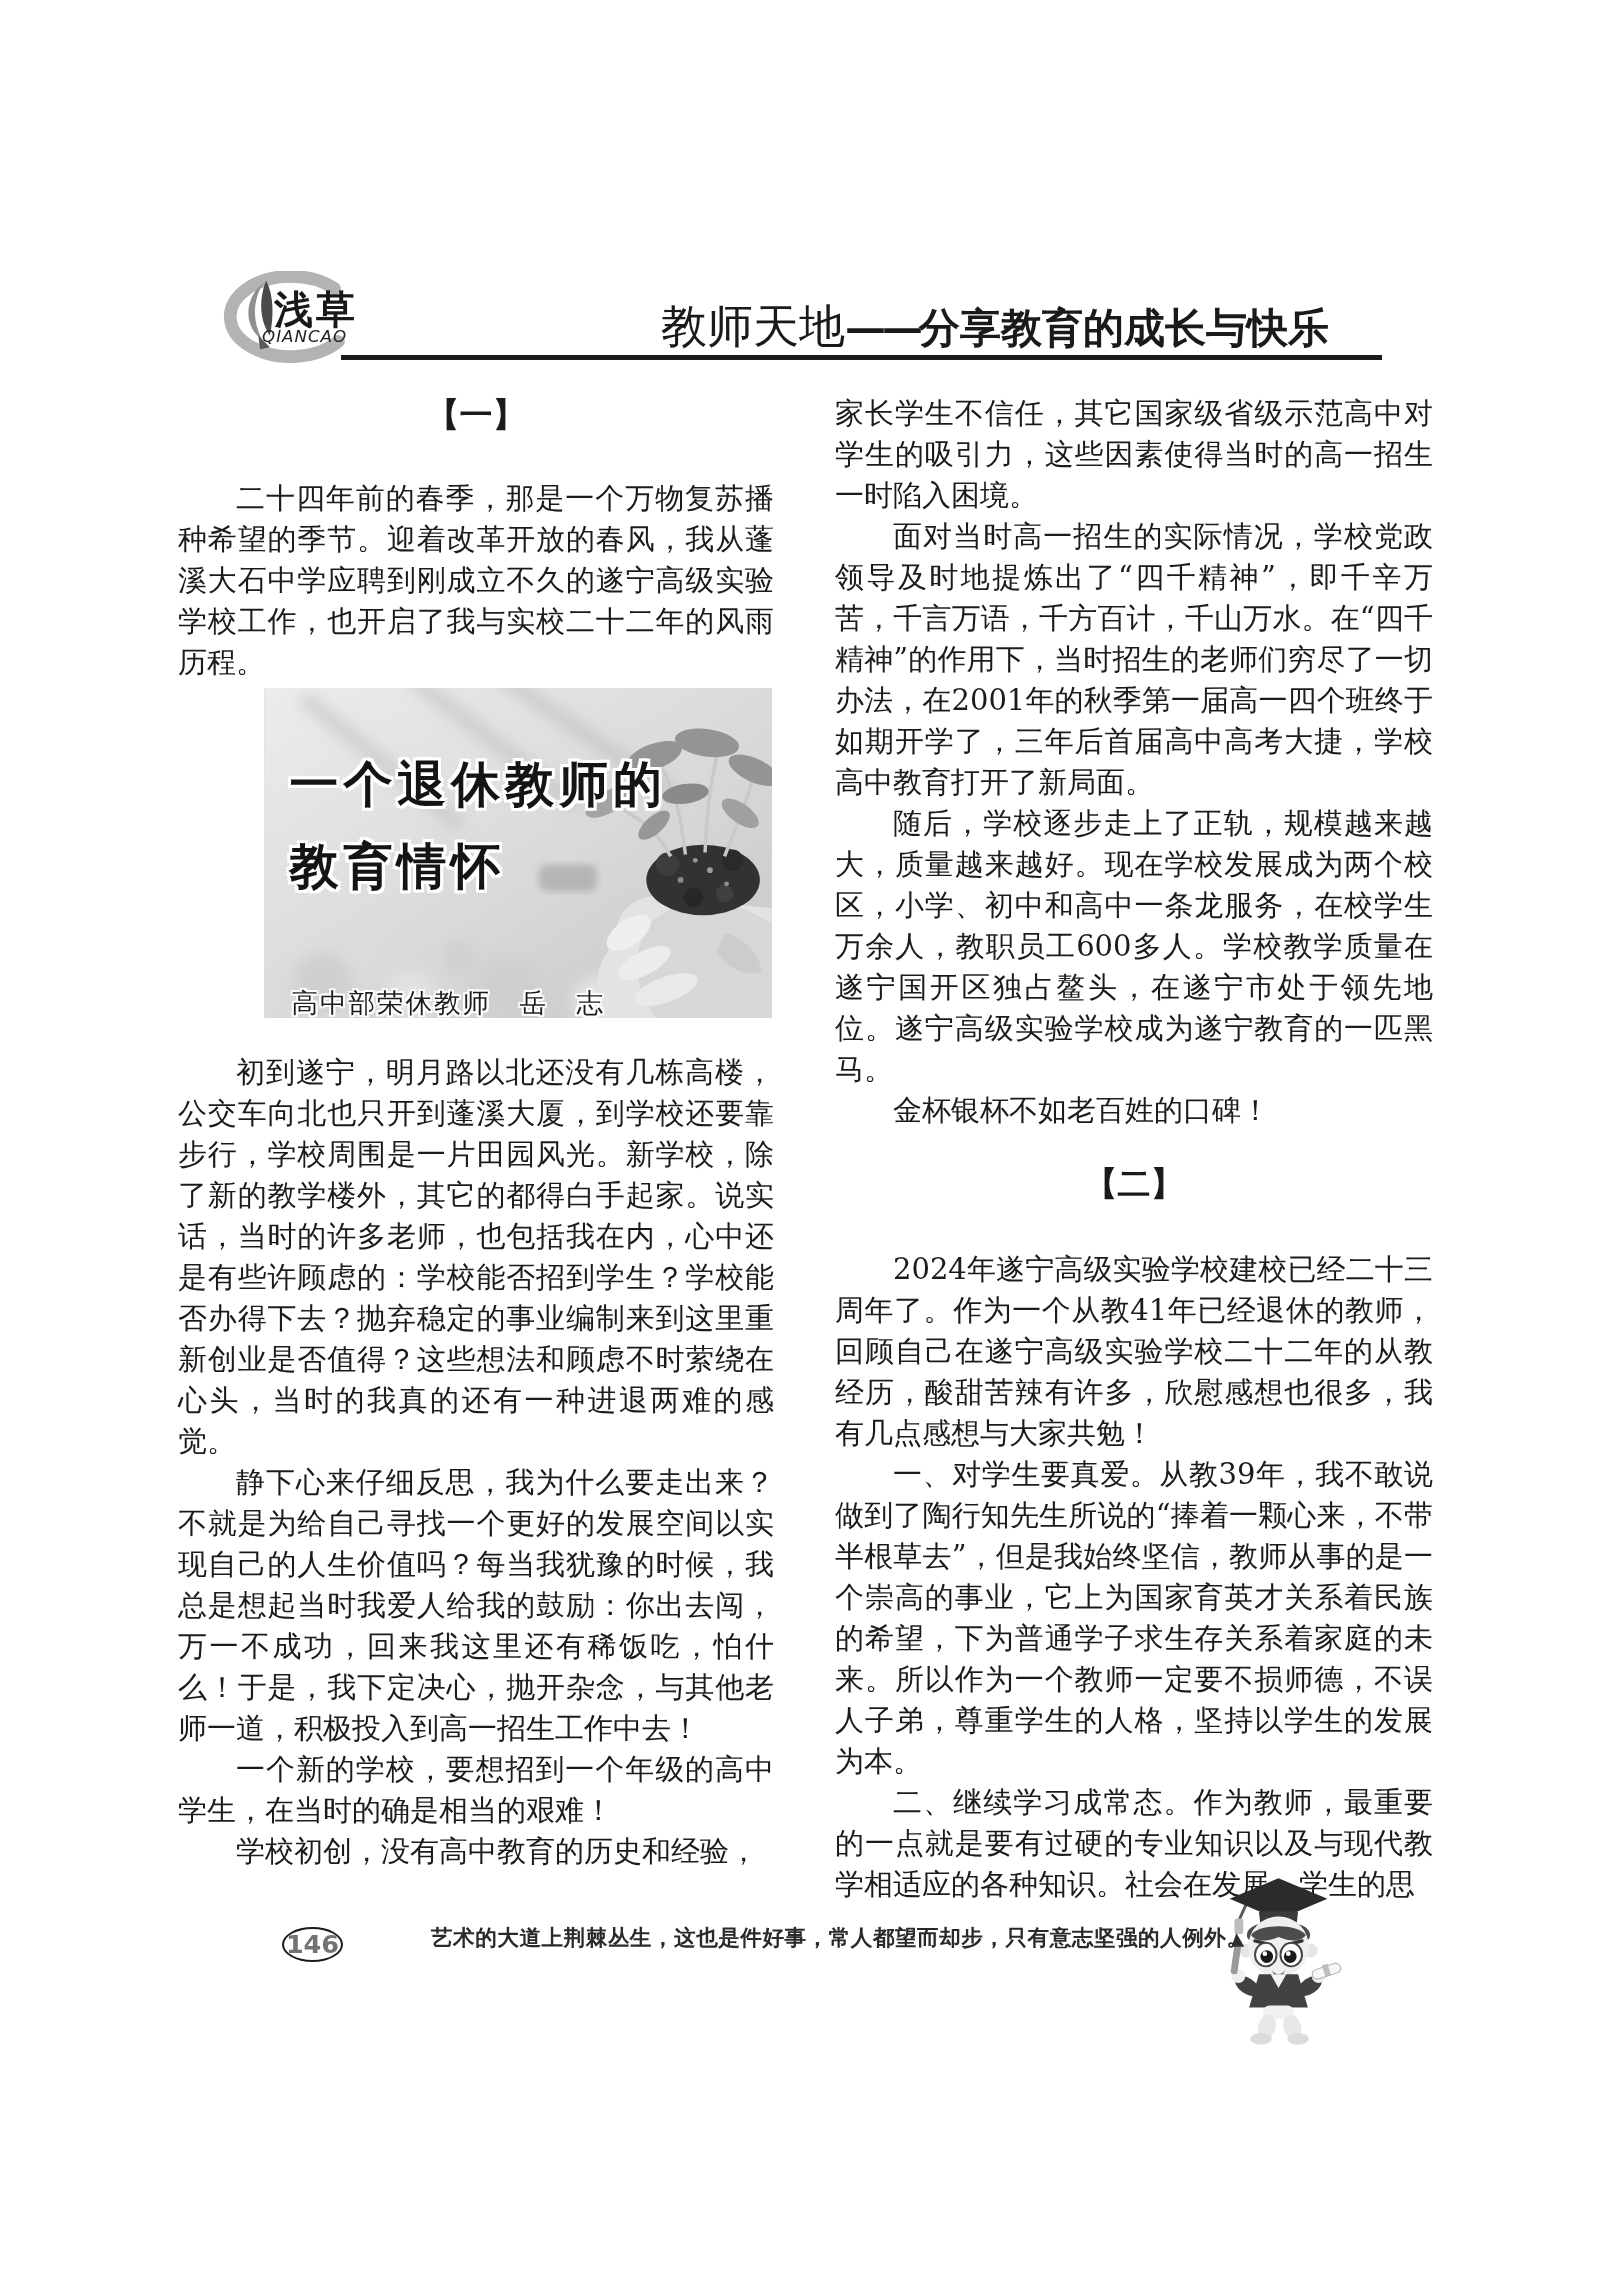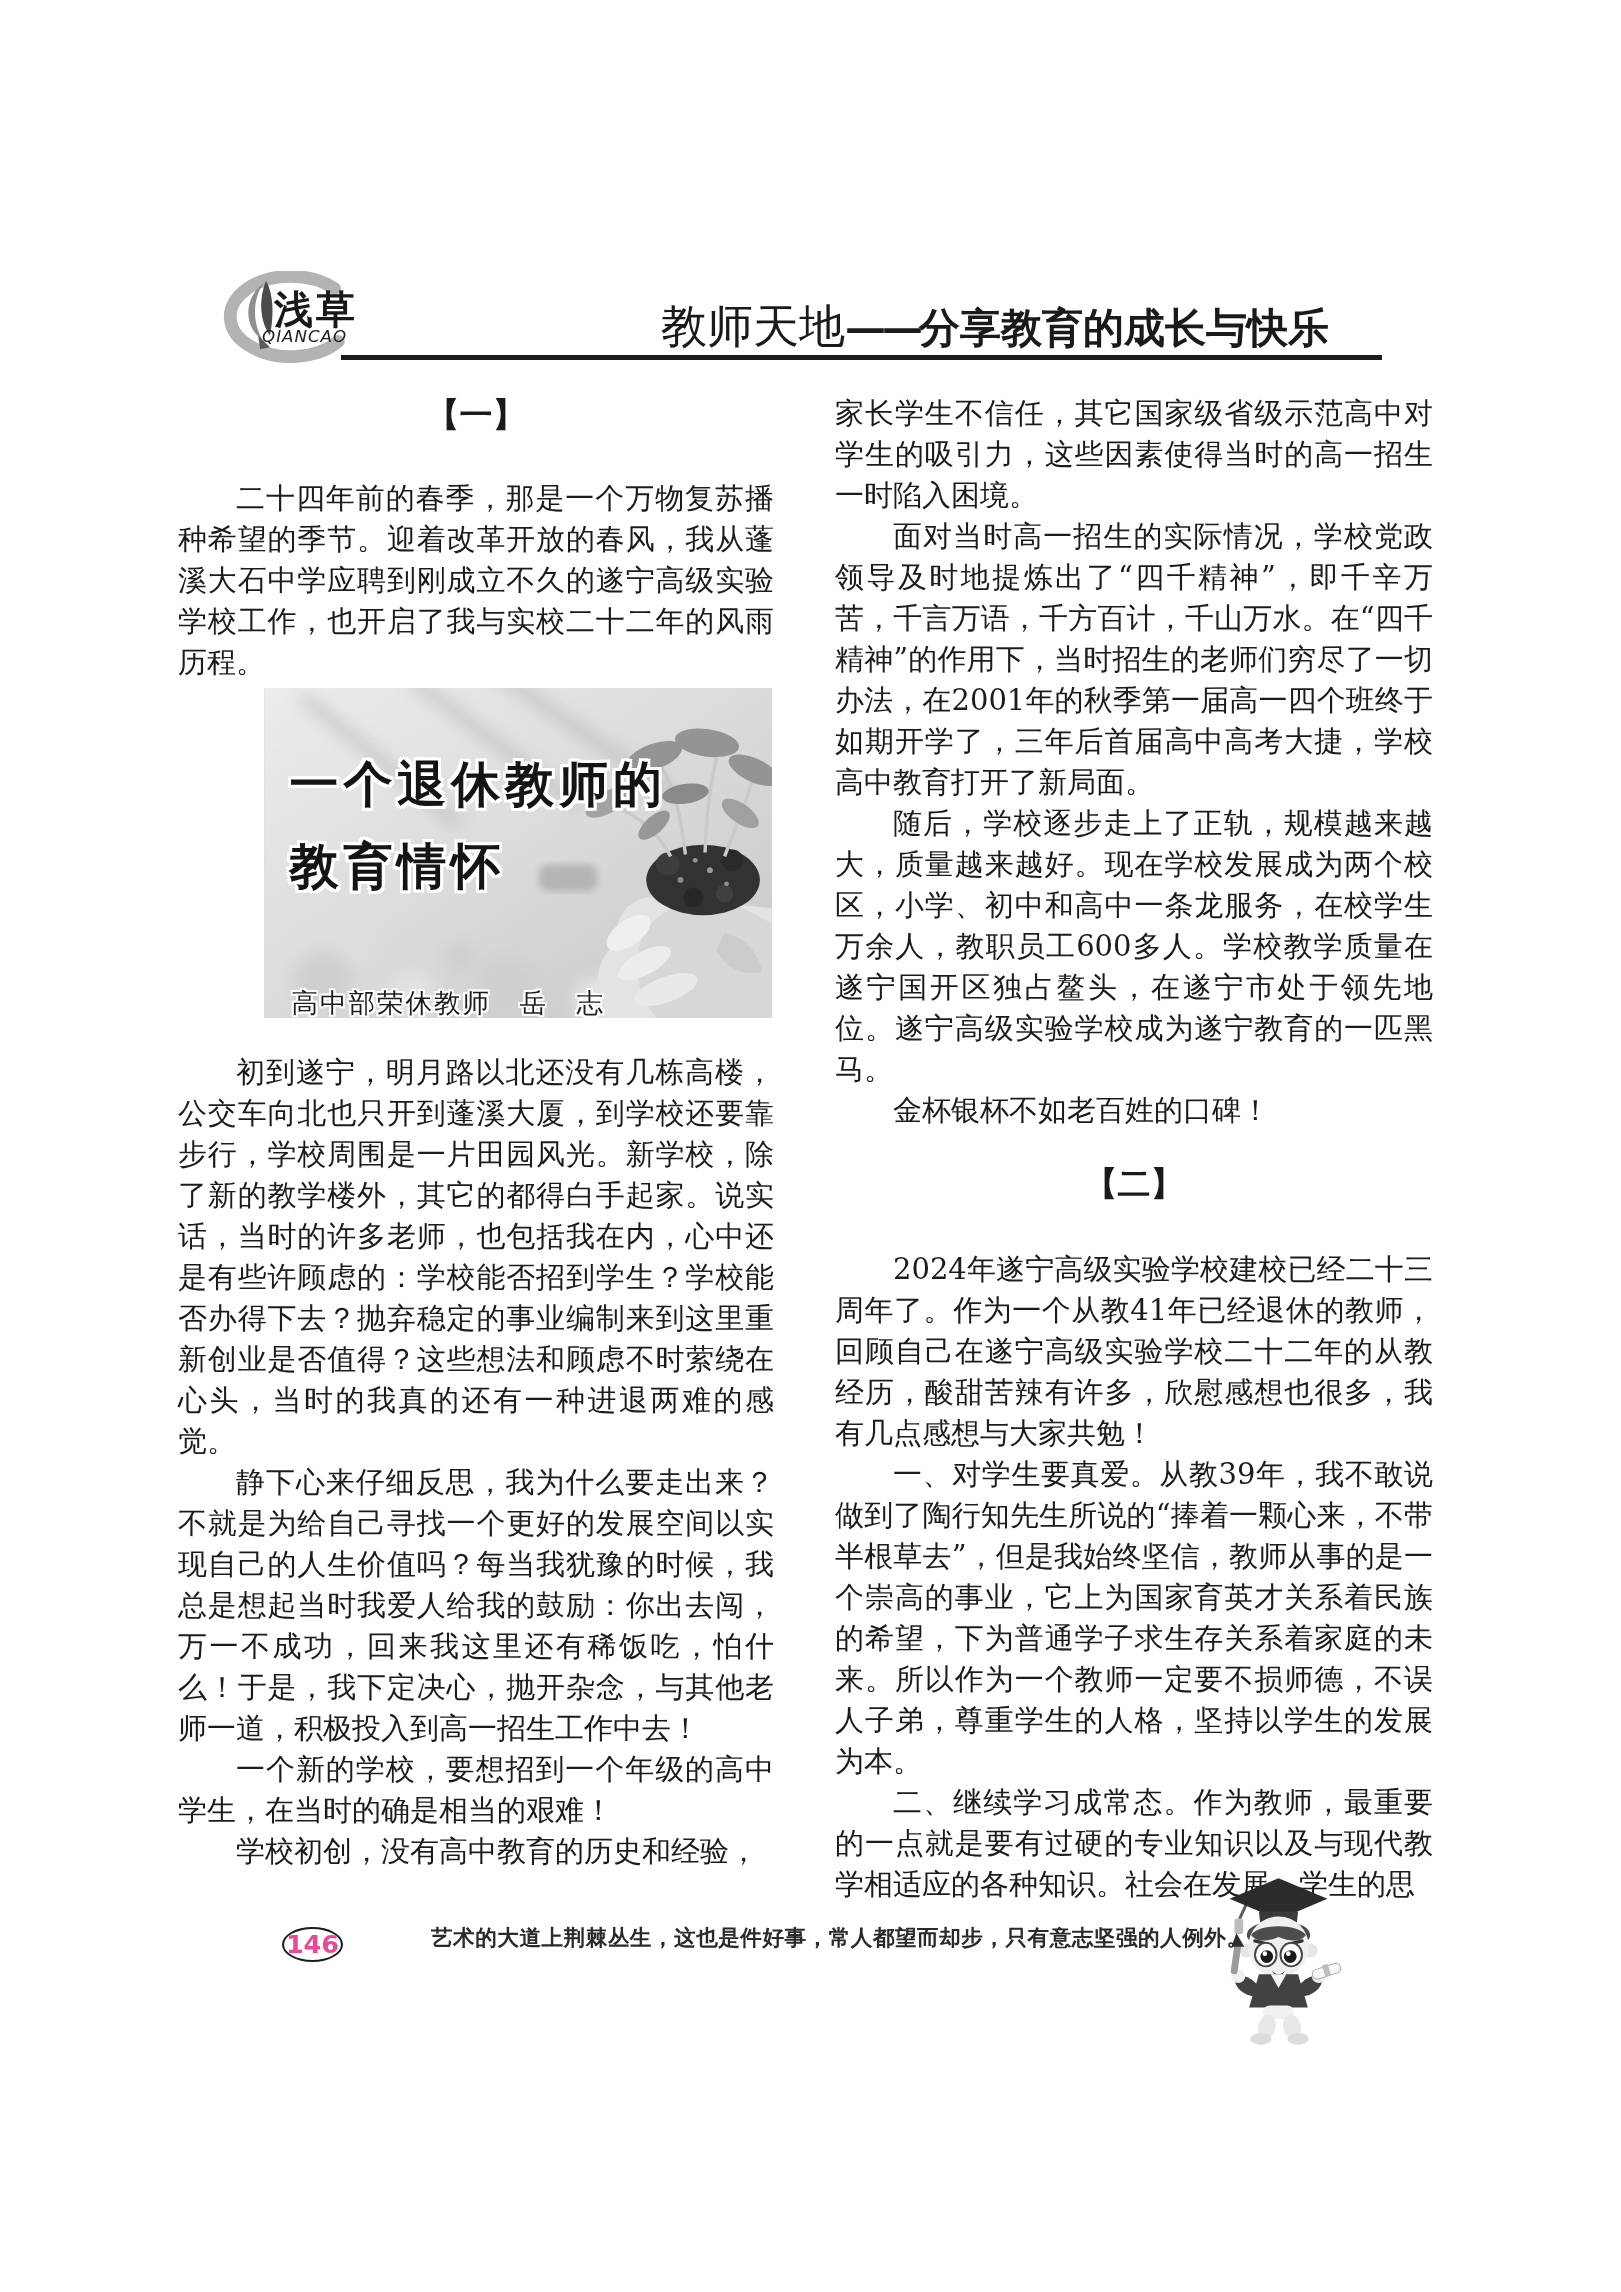--- a/index.html
+++ b/index.html
@@ -42,21 +42,21 @@
   .pt1{top:67px;}
   .pt2{top:149px;}
   .photo-byline{position:absolute;left:27.4px;top:269px;font-size:26.5px;font-weight:normal;
                 color:#1c1c1c;letter-spacing:2px;white-space:nowrap;
                 text-shadow:-2px -2px 0 #fff,2px -2px 0 #fff,-2px 2px 0 #fff,2px 2px 0 #fff,
                             0 -2px 0 #fff,0 2px 0 #fff,-2px 0 0 #fff,2px 0 0 #fff;margin-top:28px;}
 
   
   .page-num{position:absolute;left:282px;top:1927px;width:57px;height:31px;
             border:2.9px solid #1c1c1c;border-radius:50%;text-align:center;
-            font-size:25.5px;line-height:31px;font-weight:bold;color:#ec4899;
+            font-size:25.5px;line-height:31px;font-weight:bold;color:#737373;
             font-family:"DejaVu Sans",sans-serif;}
   .footer-quote{position:absolute;left:431px;top:1923px;width:823px;font-size:21.6px;
                 letter-spacing:0.5px;color:#2a2a2a;font-weight:600;}
   .mascot{position:absolute;left:1210px;top:1870px;width:137px;height:181px;}
 </style>
 </head>
 <body>
 
 <div class="page">
 

